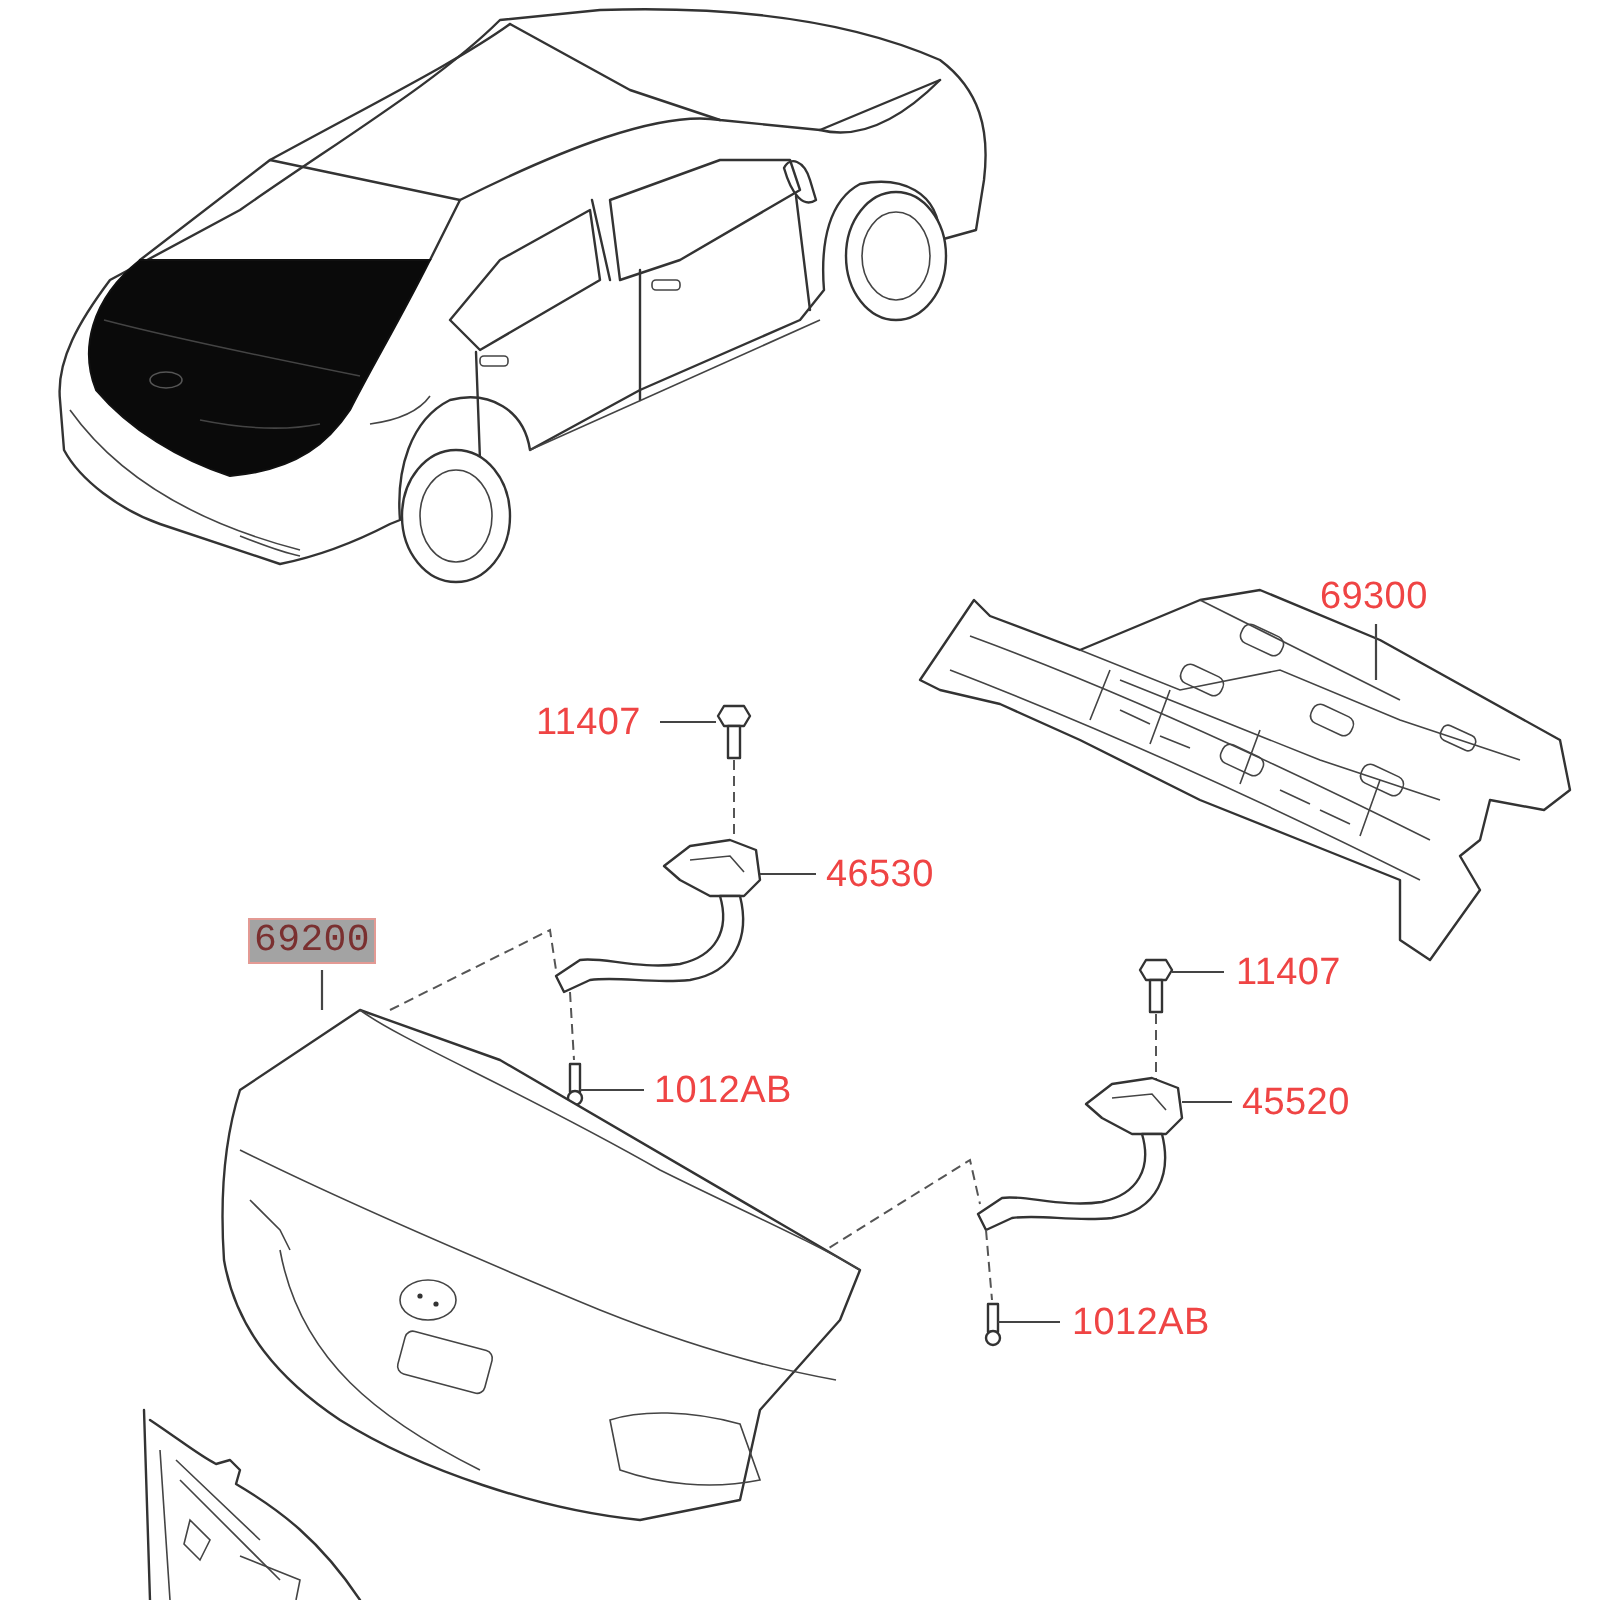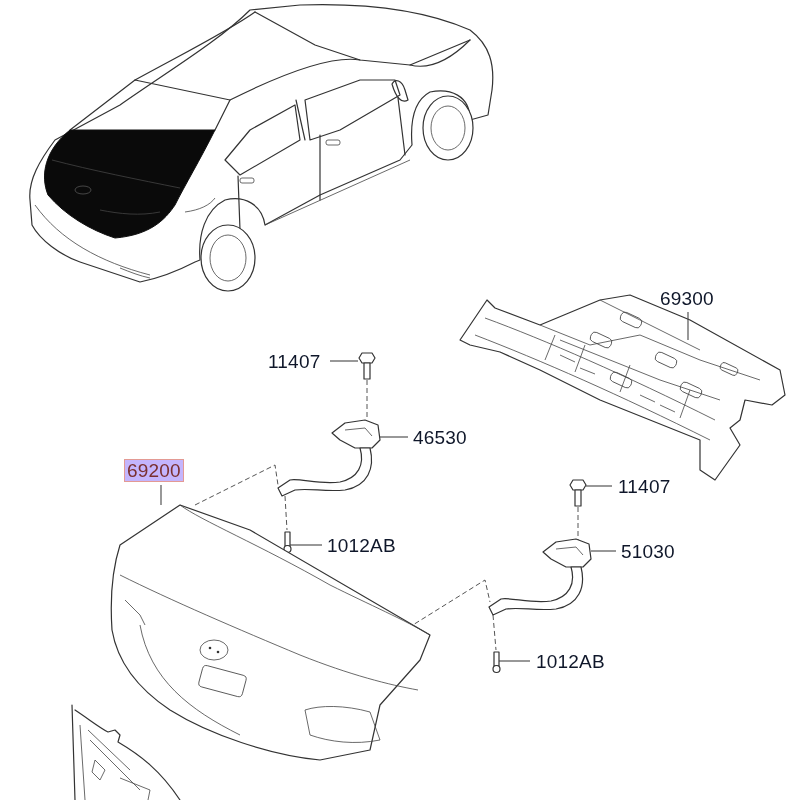--- a/index.html
+++ b/index.html
@@ -2,31 +2,32 @@
 <html><head>
   <meta charset="utf-8">
   <style>
     html, body { margin: 0; padding: 0; background: #ffffff; }
     body { width: 800px; height: 800px; position: relative; overflow: hidden; font-family: "Liberation Sans", sans-serif; }
     #diagram { position: absolute; left: 0; top: 0; width: 800px; height: 800px; }
     .label {
       position: absolute;
       font-family: "Liberation Sans", sans-serif;
       font-size: 19px;
-      color: #0f172a;
+      color: #ef4444;
       letter-spacing: 0.2px;
       line-height: 1;
       white-space: nowrap;
       cursor: pointer;
     }
     .label.highlight {
-      background: #c4b5fd;
+      background: #a3a3a3;
       border: 1px solid #e39a94;
       color: #7a3030;
       padding: 1px 2px;
+      font-family: Liberation Mono, monospace;
     }
     svg .ln { fill: none; stroke: #333; stroke-width: 1.2; stroke-linejoin: round; stroke-linecap: round; }
     svg .thin { fill: none; stroke: #444; stroke-width: 0.8; }
     svg .dash { fill: none; stroke: #555; stroke-width: 1; stroke-dasharray: 5 3; }
     svg .leader { fill: none; stroke: #444; stroke-width: 1.1; }
     svg .fillw { fill: #fff; stroke: #333; stroke-width: 1.2; stroke-linejoin: round; }
     svg .blk { fill: #0a0a0a; stroke: #111; stroke-width: 1; }
   </style>
 </head>
 <body>
@@ -151,18 +152,18 @@
       <line x1="586" y1="486" x2="612" y2="486" class="leader"></line>
       <line x1="591" y1="551" x2="616" y2="551" class="leader"></line>
       <line x1="499" y1="661" x2="530" y2="661" class="leader"></line>
     </g>
   </svg>
 
   
   <span class="label highlight" style="left:124px; top:459px;">69200</span>
   <span class="label" style="left:660px; top:289px;">69300</span>
   <span class="label" style="left:413px; top:428px;">46530</span>
-  <span class="label" style="left:621px; top:542px;">51030</span>
+  <span class="label" style="left:621px; top:542px;">45520</span>
   <span class="label" style="left:268px; top:352px;">11407</span>
   <span class="label" style="left:618px; top:477px;">11407</span>
   <span class="label" style="left:327px; top:536px;">1012AB</span>
   <span class="label" style="left:536px; top:652px;">1012AB</span>
 </div>
 
 </body></html>

